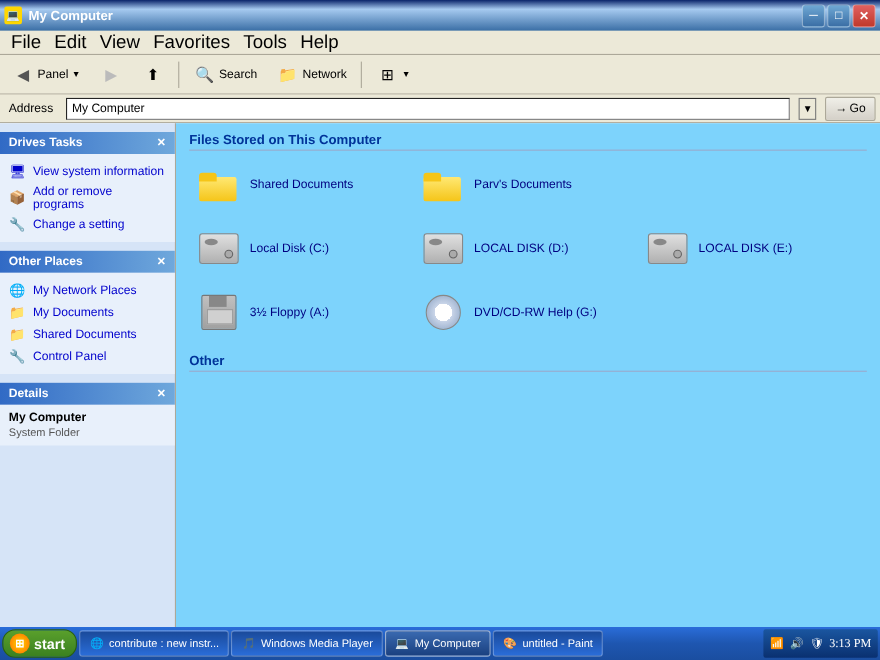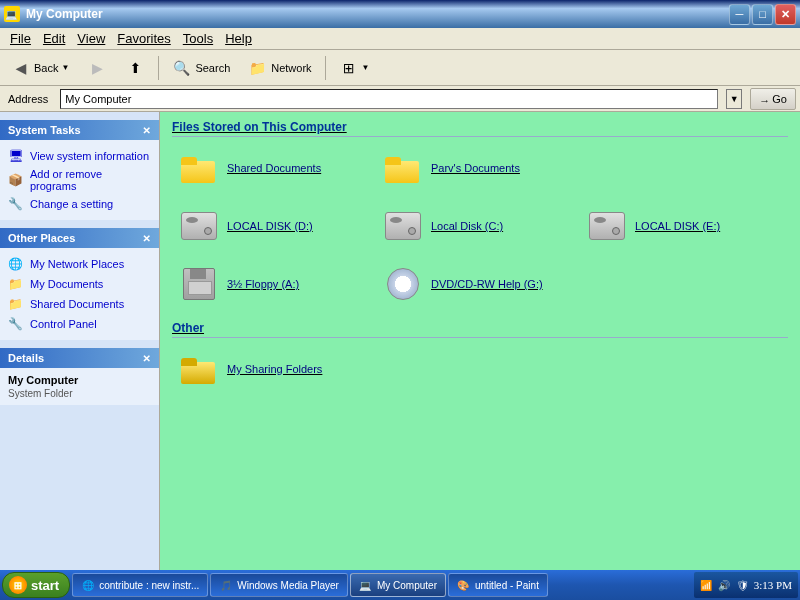--- a/index.html
+++ b/index.html
@@ -58,22 +58,21 @@
       background: #ECE9D8;
       height: 22px;
       display: flex;
       align-items: center;
       padding: 0 4px;
       border-bottom: 1px solid #ACA899;
     }
     .menu-item {
       padding: 2px 6px;
       cursor: pointer;
-      font-size: 13px;
-      text-decoration: underline;
+      font-size: 17px;
     }
 
     
     #toolbar {
       background: #ECE9D8;
       height: 36px;
       display: flex;
       align-items: center;
       padding: 0 4px;
       border-bottom: 1px solid #ACA899;
@@ -214,22 +213,21 @@
     .details-subtitle {
       font-size: 10px;
       color: #555;
     }
 
     
     #content-area {
       flex: 1;
       overflow-y: auto;
       padding: 8px 12px;
-      background: #86efac;
-      text-decoration: underline;
+      background: #7dd3fc;
     }
 
     .section-heading {
       font-size: 12px;
       font-weight: bold;
       color: #003399;
       border-bottom: 1px solid #99AACC;
       padding-bottom: 2px;
       margin-bottom: 10px;
     }
@@ -463,21 +461,21 @@
   <span class="menu-item">Edit</span>
   <span class="menu-item">View</span>
   <span class="menu-item">Favorites</span>
   <span class="menu-item">Tools</span>
   <span class="menu-item">Help</span>
 </div>
 
 <div id="toolbar">
   <div class="toolbar-btn">
     <div class="btn-icon nav-arrow">◀</div>
-    <span>Back</span>
+    <span>Panel</span>
     <span style="font-size:8px;">▼</span>
   </div>
   <div class="toolbar-btn">
     <div class="btn-icon nav-arrow disabled">▶</div>
   </div>
   <div class="toolbar-btn">
     <div class="btn-icon">⬆</div>
   </div>
   <div class="toolbar-sep"></div>
   <div class="toolbar-btn">
@@ -506,21 +504,21 @@
     <span>Go</span>
   </div>
 </div>
 
 <div id="main-layout">
 
   <div id="sidebar">
 
     <div class="sidebar-section">
       <div class="sidebar-section-header">
-        <span>System Tasks</span>
+        <span>Drives Tasks</span>
         <span class="chevron">✕</span>
       </div>
       <div class="sidebar-section-body">
         <div class="sidebar-link">
           <span class="sidebar-link-icon">🖥</span>
           <span>View system information</span>
         </div>
         <div class="sidebar-link">
           <span class="sidebar-link-icon">📦</span>
           <span>Add or remove programs</span>
@@ -586,27 +584,27 @@
         </div>
         <span class="file-item-label">Parv's Documents</span>
       </div>
     </div>
 
     <div class="items-grid">
       <div class="file-item">
         <div class="file-item-icon">
           <div class="hd-icon"></div>
         </div>
-        <span class="file-item-label">LOCAL DISK (D:)</span>
+        <span class="file-item-label">Local Disk (C:)</span>
       </div>
       <div class="file-item">
         <div class="file-item-icon">
           <div class="hd-icon"></div>
         </div>
-        <span class="file-item-label">Local Disk (C:)</span>
+        <span class="file-item-label">LOCAL DISK (D:)</span>
       </div>
       <div class="file-item">
         <div class="file-item-icon">
           <div class="hd-icon"></div>
         </div>
         <span class="file-item-label">LOCAL DISK (E:)</span>
       </div>
     </div>
 
     <div class="items-grid">
@@ -618,28 +616,20 @@
       </div>
       <div class="file-item">
         <div class="file-item-icon">
           <div class="dvd-icon"></div>
         </div>
         <span class="file-item-label">DVD/CD-RW Help (G:)</span>
       </div>
     </div>
 
     <div class="section-heading">Other</div>
-    <div class="items-grid">
-      <div class="file-item">
-        <div class="file-item-icon">
-          <div class="sharing-folder-icon"></div>
-        </div>
-        <span class="file-item-label">My Sharing Folders</span>
-      </div>
-    </div>
 
   </div>
 </div>
 
 <div id="taskbar">
   <div id="start-btn">
     <div class="windows-logo">⊞</div>
     <span>start</span>
   </div>
 

